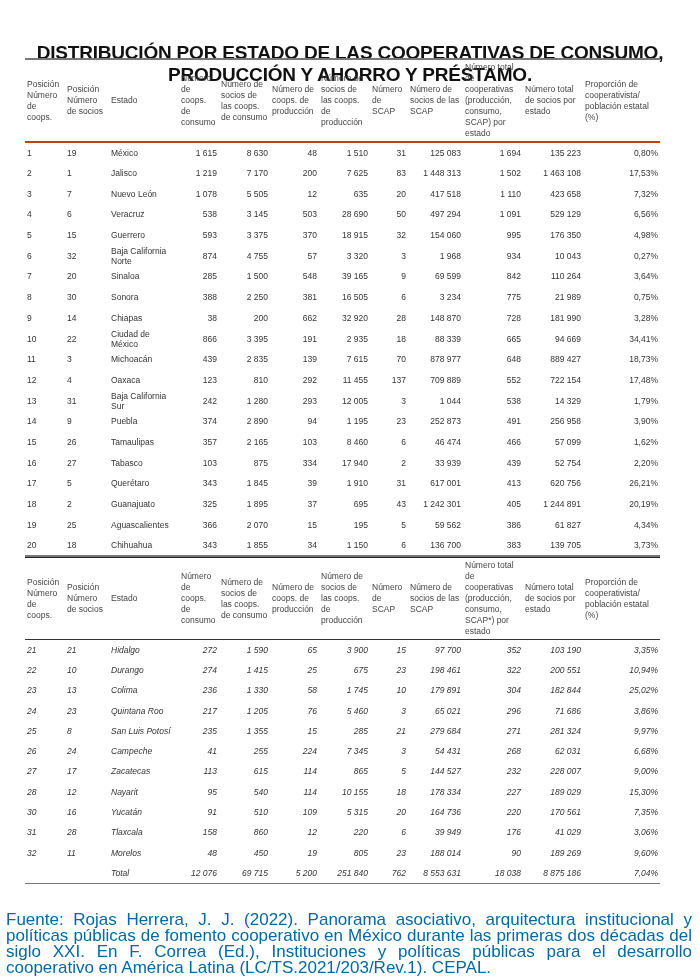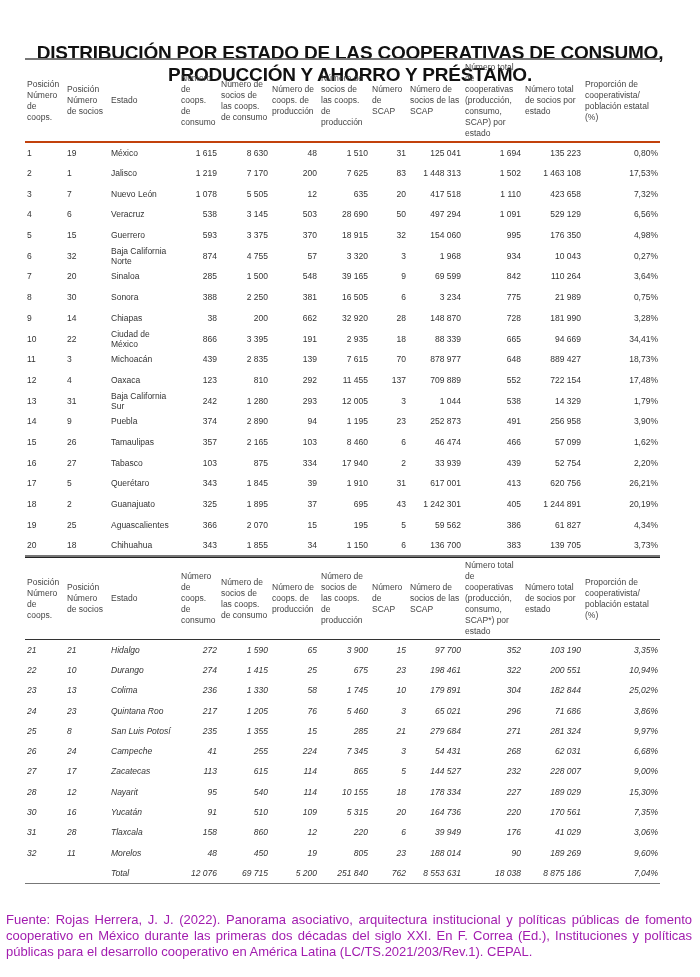--- a/index.html
+++ b/index.html
@@ -9,21 +9,21 @@
   .tbl1 { top:58px; border-top:2px solid #777; border-bottom:2px solid #777; }
   .tbl2 { top:557px; border-top:1.5px solid #222; border-bottom:1.5px solid #777; }
   .tbl th { font-weight:normal; text-align:left; vertical-align:middle; line-height:11px; padding:2px 2px; border-bottom:2px solid #c2410c; color:#444; }
   .tbl2 th { border-bottom:1.5px solid #333; }
   .tbl td { padding:0 2px; vertical-align:middle; line-height:10px; }
   .tbl1 tbody tr { height:20.7px; }
   .tbl2 tbody tr { height:20.3px;font-style:italic; }
   .tbl1 thead tr { height:72px; }
   .tbl2 thead tr { height:68px; }
   .num { text-align:right; }
-  .footer { position:absolute; left:6px; top:912px; width:686px; font-size:13px; line-height:16px; color:#a21caf; text-align:justify; }
+  .footer { position:absolute; left:6px; top:912px; width:686px; font-size:17px; line-height:16px; color:#0369a1; text-align:justify; }
 </style>
 </head>
 <body>
 
 <div class="title">
   <div>DISTRIBUCIÓN POR ESTADO DE LAS COOPERATIVAS DE CONSUMO,</div>
   <div>PRODUCCIÓN Y AHORRO Y PRÉSTAMO.</div>
 </div>
 
 <table class="tbl tbl1">
@@ -60,21 +60,21 @@
   <tbody id="b1">
       <tr>
         <td>1</td>
         <td>19</td>
         <td>México</td>
         <td class="num">1 615</td>
         <td class="num">8 630</td>
         <td class="num">48</td>
         <td class="num">1 510</td>
         <td class="num">31</td>
-        <td class="num">125 041</td>
+        <td class="num">125 083</td>
         <td class="num">1 694</td>
         <td class="num">135 223</td>
         <td class="num">0,80%</td>
       </tr>
       <tr>
         <td>2</td>
         <td>1</td>
         <td>Jalisco</td>
         <td class="num">1 219</td>
         <td class="num">7 170</td>

